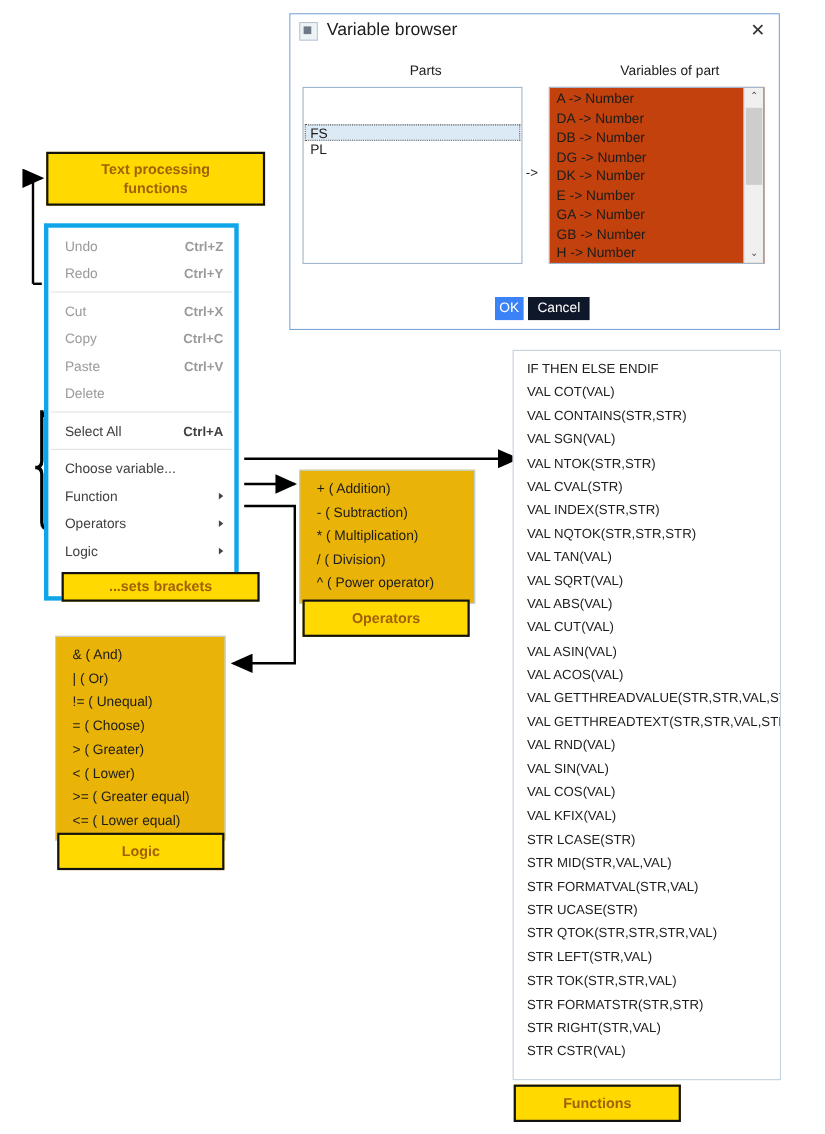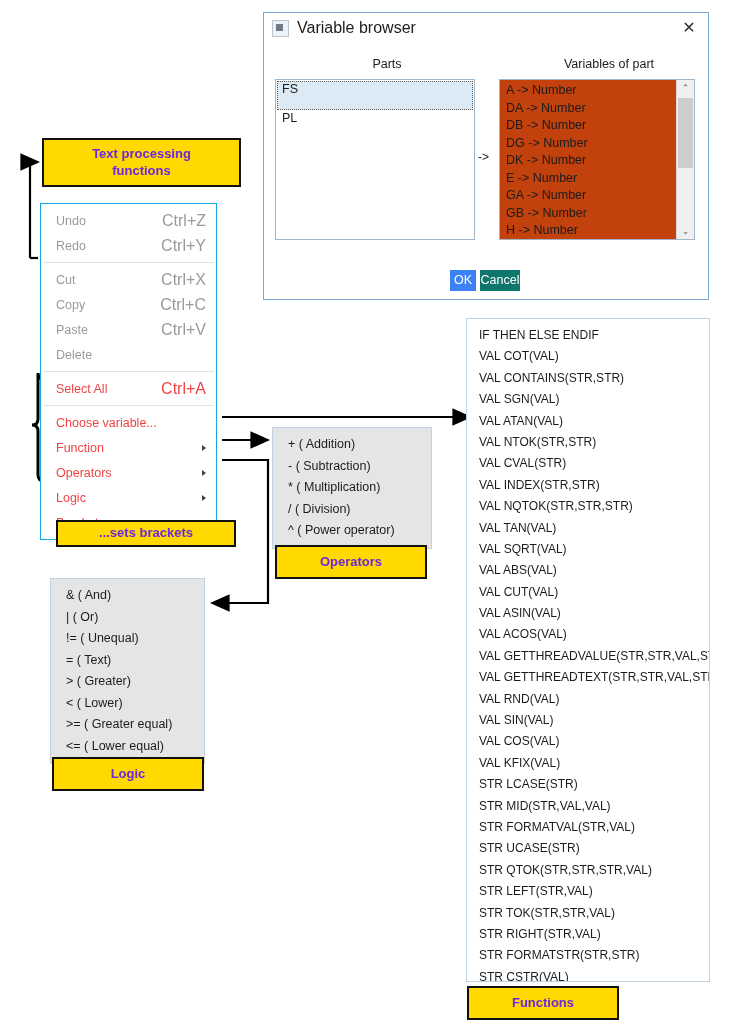--- a/index.html
+++ b/index.html
@@ -79,24 +79,25 @@
   #parts-list .item {
     height: 17px;
     line-height: 17px;
     padding-left: 5px;
     font-size: 12.5px;
     color: #1c1c1c;
   }
   #parts-list .item.selected {
     background: #dceaf5;
     border: 1px dotted #5a5a5a;
-    height: 29px;
+    height: 15px;
     line-height: 15px;
     box-sizing: border-box;
     padding-left: 4px;
+    margin-top: 32px;
   }
 
   #arrow-label {
     left: 478px; top: 150px;
     font-size: 12px;
     color: #1c1c1c;
   }
 
   #vars-list {
     left: 499px; top: 79px; width: 196px; height: 161px;
@@ -143,59 +144,59 @@
   .dlg-btn {
     position: absolute;
     height: 21px;
     line-height: 21px;
     text-align: center;
     font-size: 12.5px;
     color: #ffffff;
     box-sizing: border-box;
   }
   #ok-btn    { left: 450px; top: 270px; width: 26px; background: #3b82f6; }
-  #cancel-btn{ left: 480px; top: 270px; width: 40px; background: #0f766e; }
+  #cancel-btn{ left: 480px; top: 270px; width: 56px; background: #0f172a; }
 
   
   #ctx-menu {
     left: 40px; top: 203px; width: 177px;
-    border: 1px solid #0ea5e9;
+    border: 4px solid #0ea5e9;
     background: #ffffff;
     box-sizing: border-box;
     padding: 4px 0;
   }
   #ctx-menu .mi {
     height: 25px;
     display: flex;
     align-items: center;
     padding: 0 10px 0 15px;
     font-size: 12.5px;
     position: relative;
   }
   #ctx-menu .mi .lbl { flex: 1; }
-  #ctx-menu .mi .acc { color: inherit; font-size: 16px; }
+  #ctx-menu .mi .acc { color: inherit; font-size: 12px; font-weight: bold; }
   #ctx-menu .mi.disabled { color: #9a9a9a; }
-  #ctx-menu .mi.enabled  { color: #ef4444; align-items: center; }
+  #ctx-menu .mi.enabled  { color: #404040; align-items: center; }
   #ctx-menu .sep {
     height: 1px;
     background: #e2e2e2;
     margin: 4px 2px;
   }
   #ctx-menu .caret {
     width: 0; height: 0;
     border-left: 4px solid #444;
     border-top: 3.5px solid transparent;
     border-bottom: 3.5px solid transparent;
     margin-left: 4px;
   }
 
   
   .submenu {
     border: 1px solid #c3d2e0;
-    background: #e5e5e5;
+    background: #eab308;
     box-sizing: border-box;
     padding: 6px 0;
   }
   .submenu .si {
     height: 21.5px;
     line-height: 21.5px;
     padding-left: 15px;
     font-size: 12.5px;
     color: #1c1c1c;
     white-space: nowrap;
@@ -226,21 +227,21 @@
     position: absolute;
     background: #ffd900;
     border: 2.5px solid #111111;
     box-sizing: border-box;
     display: flex;
     align-items: center;
     justify-content: center;
     text-align: center;
     font-weight: bold;
     font-size: 13px;
-    color: #6d28d9;
+    color: #a16207;
     line-height: 1.25;
   }
   #ybox-text     { left: 42px;  top: 138px; width: 199px; height: 49px; }
   #ybox-brackets { left: 56px;  top: 520px; width: 180px; height: 27px; }
   #ybox-operators{ left: 275px; top: 545px; width: 152px; height: 34px; }
   #ybox-logic    { left: 52px;  top: 757px; width: 152px; height: 34px; }
   #ybox-functions{ left: 467px; top: 986px; width: 152px; height: 34px; }
 
   
   #connectors {
@@ -376,33 +377,32 @@
   <div class="si">- ( Subtraction)</div>
   <div class="si">* ( Multiplication)</div>
   <div class="si">/ ( Division)</div>
   <div class="si">^ ( Power operator)</div>
 </div>
 
 <div id="logic-menu" class="abs submenu">
   <div class="si">&amp; ( And)</div>
   <div class="si">| ( Or)</div>
   <div class="si">!= ( Unequal)</div>
-  <div class="si">= ( Text)</div>
+  <div class="si">= ( Choose)</div>
   <div class="si">&gt; ( Greater)</div>
   <div class="si">&lt; ( Lower)</div>
   <div class="si">&gt;= ( Greater equal)</div>
   <div class="si">&lt;= ( Lower equal)</div>
 </div>
 
 <div id="functions-menu" class="abs">
   <div class="fi">IF THEN ELSE ENDIF</div>
   <div class="fi">VAL COT(VAL)</div>
   <div class="fi">VAL CONTAINS(STR,STR)</div>
   <div class="fi">VAL SGN(VAL)</div>
-  <div class="fi">VAL ATAN(VAL)</div>
   <div class="fi">VAL NTOK(STR,STR)</div>
   <div class="fi">VAL CVAL(STR)</div>
   <div class="fi">VAL INDEX(STR,STR)</div>
   <div class="fi">VAL NQTOK(STR,STR,STR)</div>
   <div class="fi">VAL TAN(VAL)</div>
   <div class="fi">VAL SQRT(VAL)</div>
   <div class="fi">VAL ABS(VAL)</div>
   <div class="fi">VAL CUT(VAL)</div>
   <div class="fi">VAL ASIN(VAL)</div>
   <div class="fi">VAL ACOS(VAL)</div>
@@ -412,22 +412,22 @@
   <div class="fi">VAL SIN(VAL)</div>
   <div class="fi">VAL COS(VAL)</div>
   <div class="fi">VAL KFIX(VAL)</div>
   <div class="fi">STR LCASE(STR)</div>
   <div class="fi">STR MID(STR,VAL,VAL)</div>
   <div class="fi">STR FORMATVAL(STR,VAL)</div>
   <div class="fi">STR UCASE(STR)</div>
   <div class="fi">STR QTOK(STR,STR,STR,VAL)</div>
   <div class="fi">STR LEFT(STR,VAL)</div>
   <div class="fi">STR TOK(STR,STR,VAL)</div>
+  <div class="fi">STR FORMATSTR(STR,STR)</div>
   <div class="fi">STR RIGHT(STR,VAL)</div>
-  <div class="fi">STR FORMATSTR(STR,STR)</div>
   <div class="fi">STR CSTR(VAL)</div>
 </div>
 
 <div id="ybox-text" class="ybox">
   <span>
     <span>Text processing</span><br>
     <span>functions</span>
   </span>
 </div>
 <div id="ybox-brackets" class="ybox">...sets brackets</div>

